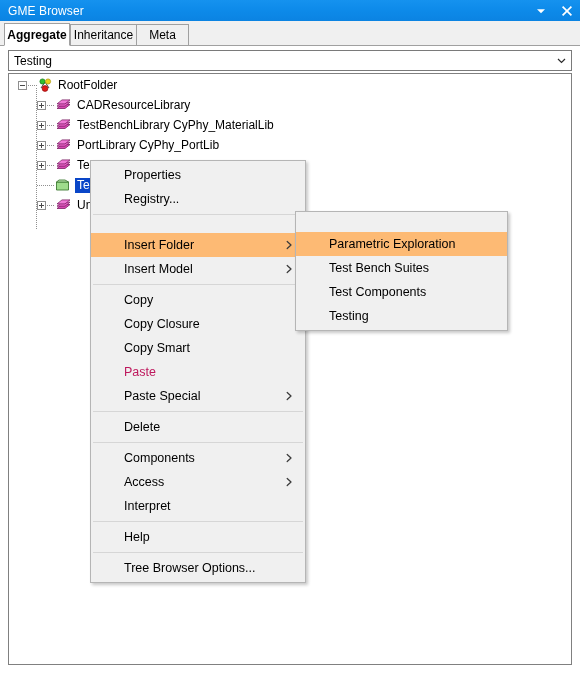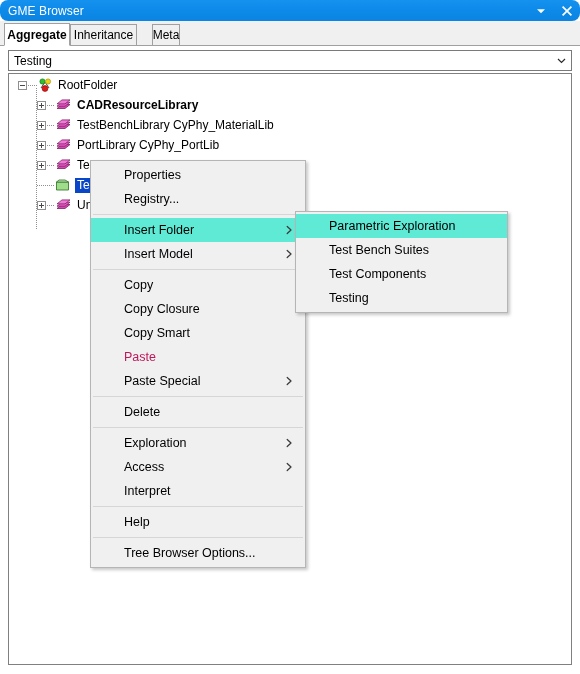--- a/index.html
+++ b/index.html
@@ -27,21 +27,20 @@
   }
 
   
   #titlebar {
     position: absolute;
     left: 0; top: 0;
     width: 580px; height: 21px;
     background: linear-gradient(to bottom, #1592ef 0%, #0d8ae9 50%, #0b83e2 100%);
     display: flex;
     align-items: center;
-    border-radius: 8px;
   }
   #titlebar .title {
     color: #ffffff;
     font-size: 12px;
     margin-left: 8px;
     letter-spacing: 0.1px;
     white-space: nowrap;
   }
   #titlebar .spacer { flex: 1; }
   .tb-btn {
@@ -188,21 +187,22 @@
     height: 24px;
     display: flex;
     align-items: center;
     font-size: 12.5px;
     color: #000000;
     padding-left: 33px;
     padding-right: 8px;
     box-sizing: border-box;
   }
   .mi.hl {
-    background: #5eead4;
+    background: #fdba74;
+    margin-top: 18px;
   }
   .mi.disabled {
     color: #be185d;
   }
   .mi .arrow {
     position: absolute;
     right: 11px;
     top: 50%;
     transform: translateY(-50%);
     color: #3a3a3a;
@@ -234,21 +234,21 @@
     </span>
   </div>
 
   <div id="tabstrip">
     <div class="tab active" style="left:4px;width:66px;">
       <span>Aggregate</span>
     </div>
     <div class="tab" style="left:70px;width:67px;">
       <span>Inheritance</span>
     </div>
-    <div class="tab" style="left:152px;width:28px;">
+    <div class="tab" style="left:136px;width:53px;">
       <span>Meta</span>
     </div>
   </div>
 
   <div id="combo">
     <span class="combo-value">Testing</span>
     <span class="combo-arrow">
       <svg class="icon-svg" width="11" height="11" viewBox="0 0 11 11">
         <path d="M2 4 L5.5 7.5 L9 4" stroke="#2b2b2b" stroke-width="1.2" fill="none"></path>
       </svg>
@@ -282,21 +282,21 @@
           <span class="v"></span>
       </div>
       <div class="dotline-h" style="left:38px;top:8px;width:8px;"></div>
       <span style="position:absolute;left:46px;top:2px;">
         <svg class="icon-svg" width="17" height="13" viewBox="0 0 17 13">
           <path d="M2 9.5 L7 5.5 L15 5.5 L10 9.5 Z" fill="#d946b4" stroke="#7d1f66" stroke-width="0.8"></path>
           <path d="M2 7.2 L7 3.2 L15 3.2 L10 7.2 Z" fill="#e85fc6" stroke="#7d1f66" stroke-width="0.8"></path>
           <path d="M2 4.9 L7 0.9 L15 0.9 L10 4.9 Z" fill="#f07ad6" stroke="#7d1f66" stroke-width="0.8"></path>
         </svg>
       </span>
-      <span class="tree-label" style="position:absolute;left:66px;top:1px;font-weight:bold;">CADResourceLibrary</span>
+      <span class="tree-label" style="position:absolute;left:66px;top:1px;">CADResourceLibrary</span>
     </div>
 
     <div class="tree-row" style="top:43px;">
       <div class="expander" style="left:28px;top:4px;">
         <span class="h"></span>
           <span class="v"></span>
       </div>
       <div class="dotline-h" style="left:38px;top:8px;width:8px;"></div>
       <span style="position:absolute;left:46px;top:2px;">
         <svg class="icon-svg" width="17" height="13" viewBox="0 0 17 13">
@@ -413,21 +413,21 @@
             <path d="M2.2 2 L6 5.5 L2.2 9" stroke="#3a3a3a" stroke-width="1.25" fill="none" stroke-linecap="round" stroke-linejoin="round"></path>
           </svg>
         </span>
       </div>
       <div class="sep"></div>
       <div class="mi">
         <span>Delete</span>
       </div>
       <div class="sep"></div>
       <div class="mi">
-        <span>Exploration</span>
+        <span>Components</span>
         <span class="arrow">
           <svg width="9" height="11" viewBox="0 0 9 11">
             <path d="M2.2 2 L6 5.5 L2.2 9" stroke="#3a3a3a" stroke-width="1.25" fill="none" stroke-linecap="round" stroke-linejoin="round"></path>
           </svg>
         </span>
       </div>
       <div class="mi">
         <span>Access</span>
         <span class="arrow">
           <svg width="9" height="11" viewBox="0 0 9 11">

